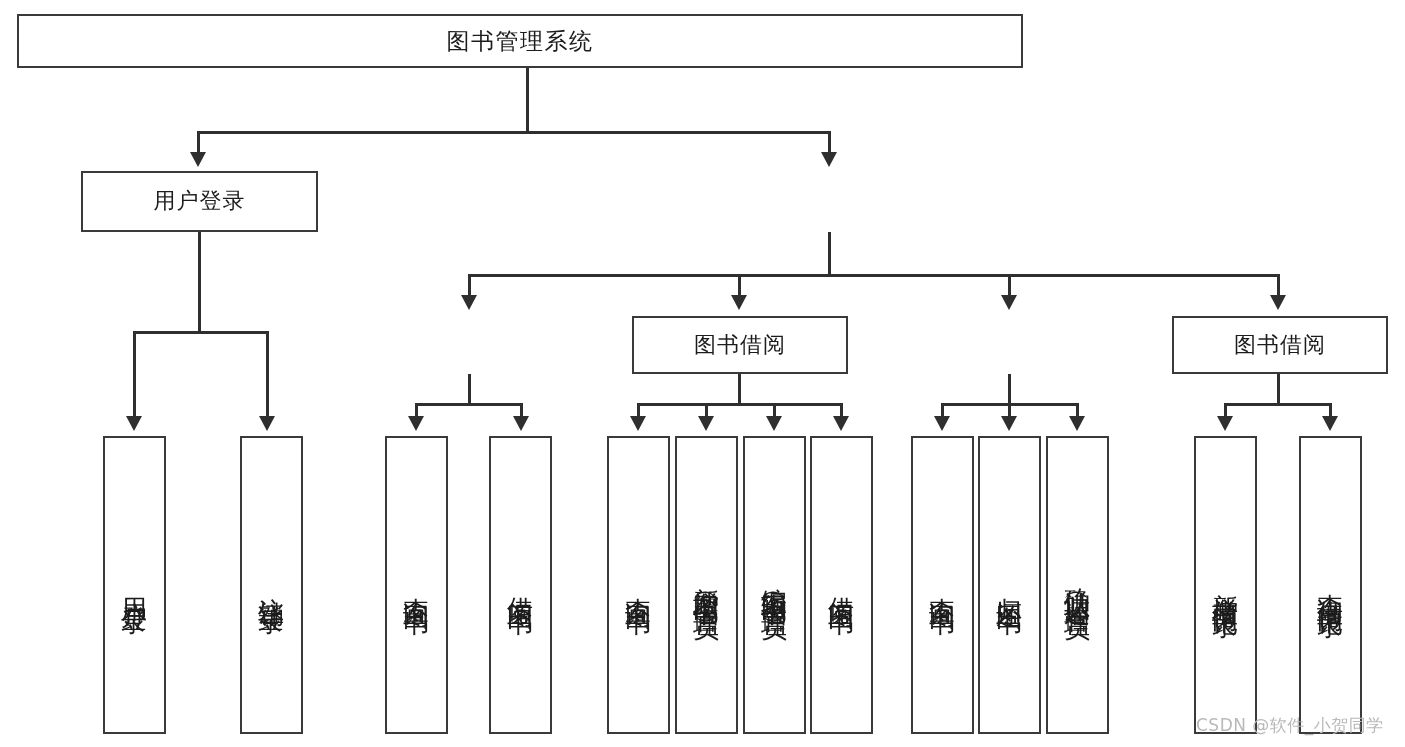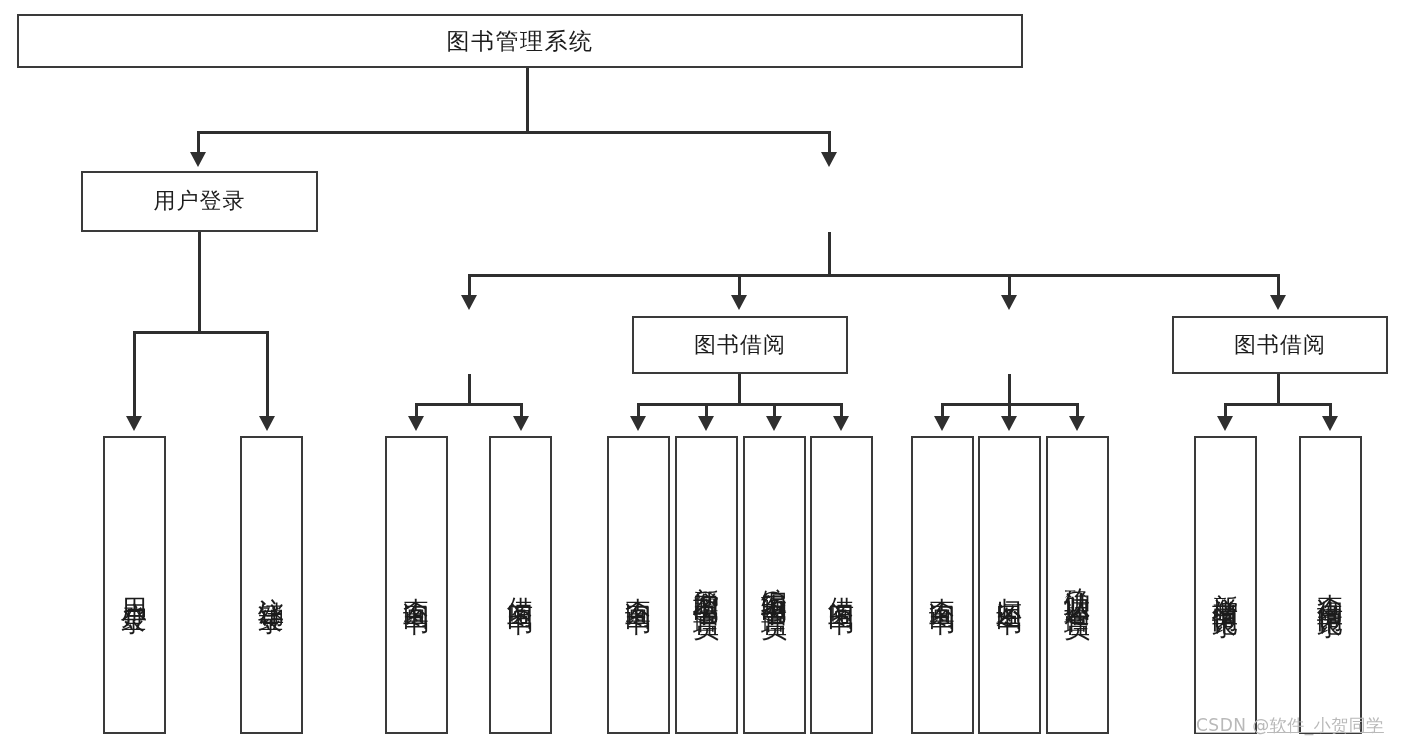--- a/index.html
+++ b/index.html
@@ -185,15 +185,15 @@
     <span class="lbl">确认归还（管理员）</span>
   </div>
 
   <div class="node leaf" style="left:1194px;top:436px;width:63px;height:298px;">
     <span class="lbl">新增借阅记录</span>
   </div>
   <div class="node leaf" style="left:1299px;top:436px;width:63px;height:298px;">
     <span class="lbl">查询借阅记录</span>
   </div>
 
-  <div class="watermark" style="left:1196px;top:714px;text-decoration:underline;">CSDN @软件_小贺同学</div>
+  <div class="watermark" style="left:1196px;top:714px;">CSDN @软件_小贺同学</div>
 
 </div>
 
 </body></html>

